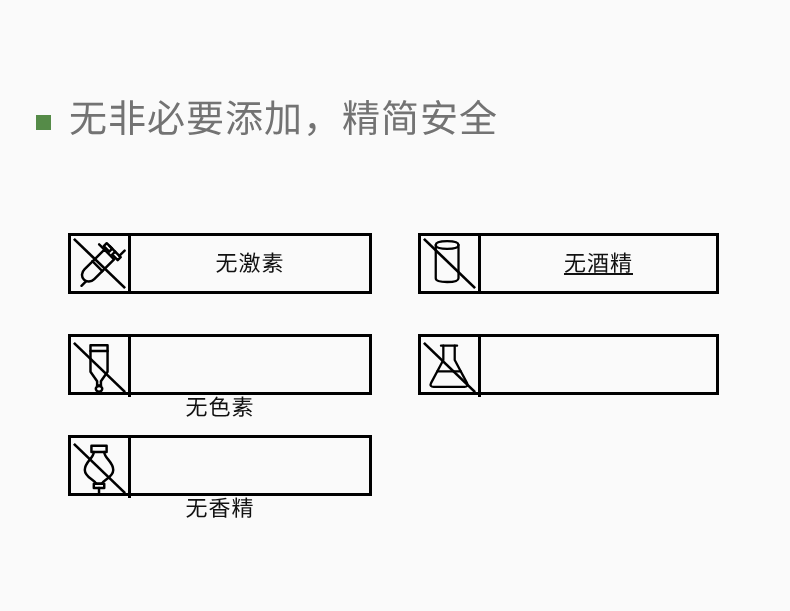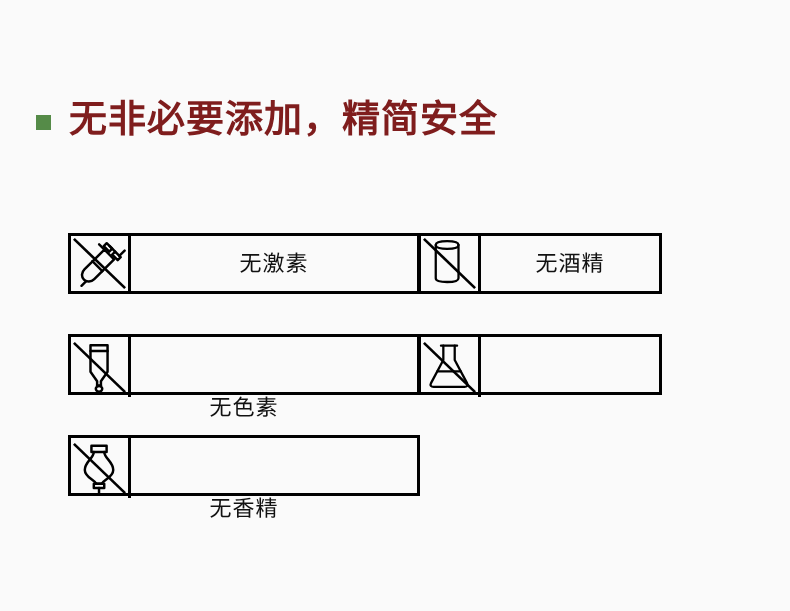--- a/index.html
+++ b/index.html
@@ -30,44 +30,44 @@
     width: 15px;
     height: 15px;
     background: #558b48;
     flex: 0 0 auto;
     position: relative;
     top: 3px;
   }
   .title-text {
     font-size: 38px;
     line-height: 1;
-    font-weight: 700;
+    font-weight: 400;
     letter-spacing: 1px;
-    color: #7f1d1d;
+    color: #737373;
     white-space: nowrap;
   }
 
   
   .badge-grid {
     position: absolute;
     left: 68px;
     top: 233px;
     width: 660px;
   }
   .badge-row {
     position: absolute;
     display: flex;
     align-items: stretch;
     border: 3px solid #000000;
     box-sizing: border-box;
     height: 61px;
     background: #fafafa;
   }
-  .badge-row.col-left  { left: 0px;   width: 352px; }
-  .badge-row.col-right { left: 350px; width: 244px; }
+  .badge-row.col-left  { left: 0px;   width: 304px; }
+  .badge-row.col-right { left: 350px; width: 301px; text-decoration: underline; }
   .badge-row.r1 { top: 0px; }
   .badge-row.r2 { top: 101px; flex-direction: column; }
   .badge-row.r3 { top: 202px; flex-direction: column; }
 
   .badge-icon-cell {
     width: 60px;
     flex: 0 0 60px;
     border-right: 3px solid #000000;
     box-sizing: border-box;
     position: relative;

